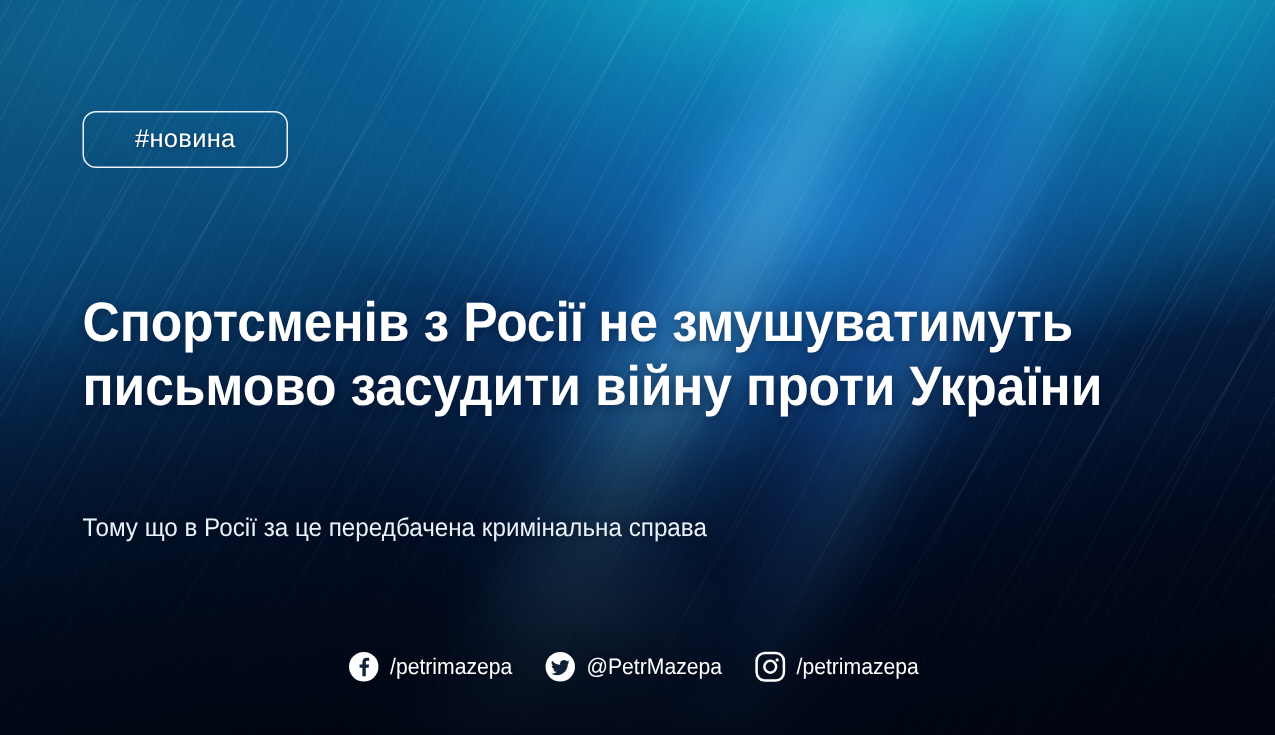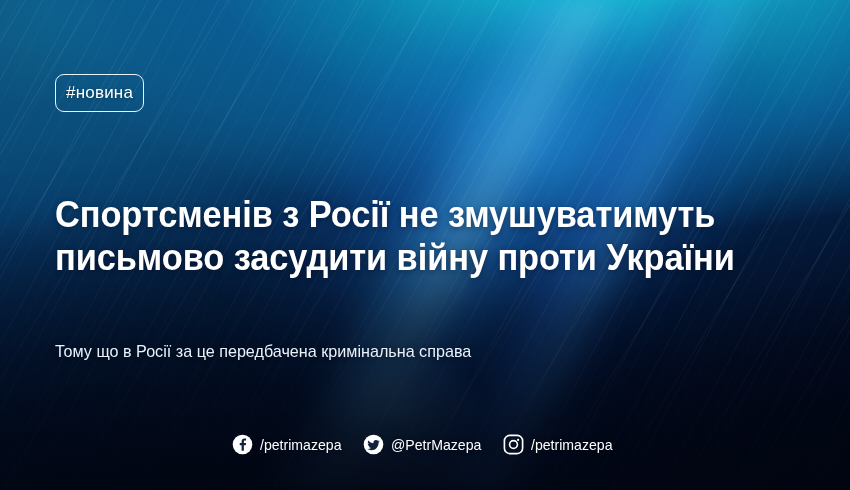--- a/index.html
+++ b/index.html
@@ -84,21 +84,21 @@
       radial-gradient(105% 95% at 22% 108%, rgba(1,5,16,0.88) 0%, rgba(1,6,20,0.42) 42%, rgba(0,0,0,0) 70%),
       radial-gradient(70% 70% at 101% 100%, rgba(0,2,10,0.80) 0%, rgba(0,0,0,0) 62%);
   }
 
   
   #content{position:absolute;inset:0;}
 
   #tag-badge{
     position:absolute;left:55px;top:74px;
     height:38px;box-sizing:border-box;
-    padding:0 10px;
+    padding:0 34px;
     display:flex;align-items:center;justify-content:center;
     border:1.6px solid rgba(255,255,255,0.92);
     border-radius:9px;
     color:#ffffff;
     font-size:17px;
     letter-spacing:.2px;
     white-space:nowrap;
     text-shadow:0 1px 3px rgba(0,0,0,.35);
   }
 

